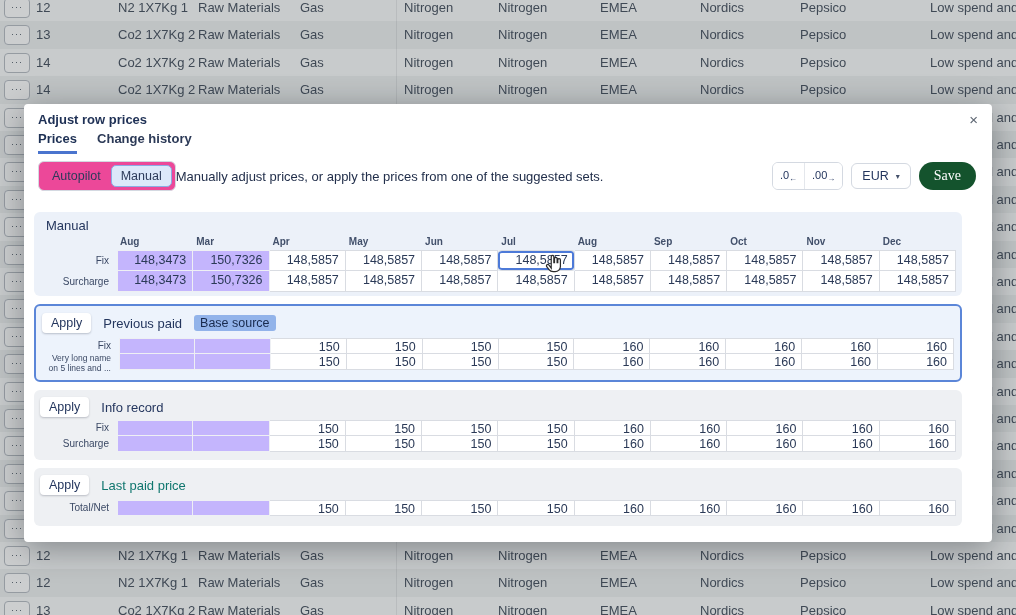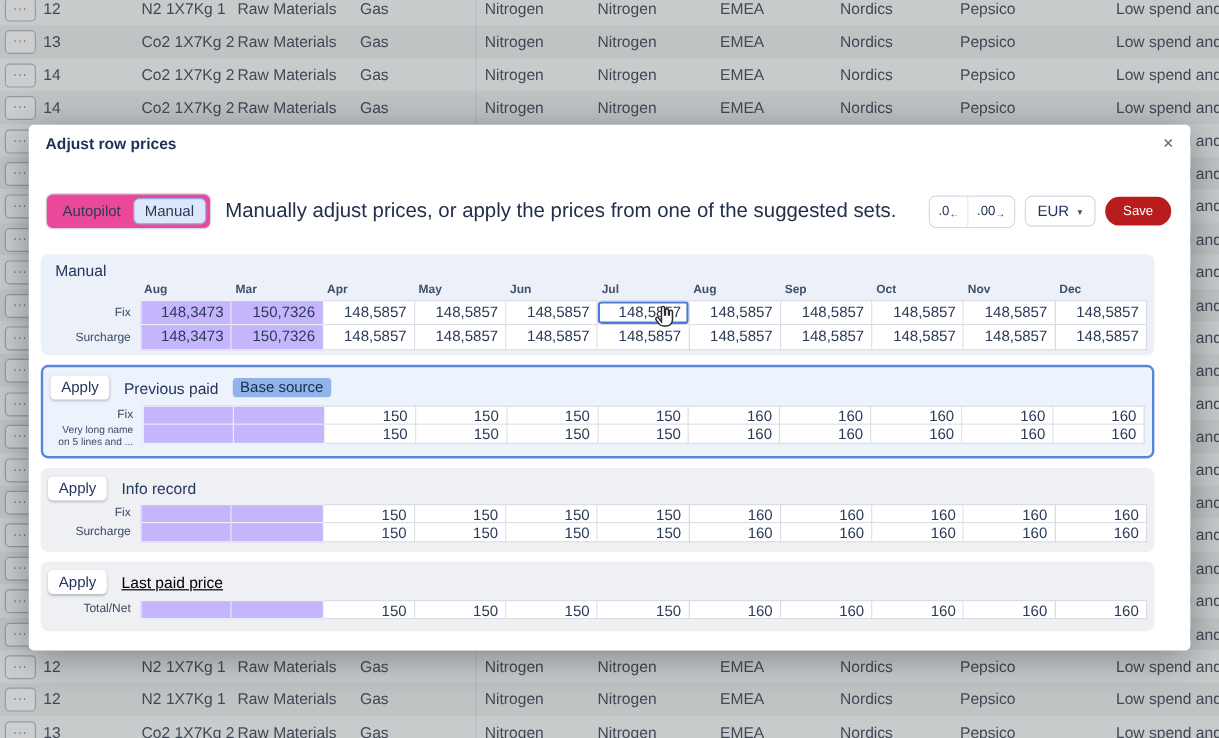--- a/index.html
+++ b/index.html
@@ -26,31 +26,31 @@
   .m-head{position:absolute;left:14px;top:8px;right:14px;display:flex;justify-content:space-between;align-items:center;}
   .m-title{font-size:13px;font-weight:700;color:#1e3055;}
   .close{font-size:15px;color:#5d6672;cursor:pointer;line-height:1;}
   .tabs{position:absolute;left:14px;top:27px;display:flex;gap:20px;}
   .tab{font-size:13px;font-weight:600;color:#2c3a57;padding-bottom:5px;border-bottom:3px solid transparent;cursor:pointer;}
   .tab.active{font-weight:700;color:#1d3054;border-bottom-color:#4a74ce;}
   .toolbar{position:absolute;left:14px;right:16px;top:56px;height:32px;display:flex;align-items:center;}
   .toggle{display:flex;align-items:center;border:1px solid #d4d9e1;border-radius:6px;padding:3px;background:#ec4899;}
   .opt{font-size:12.5px;color:#2c3a5a;padding:3px 9px;border:1px solid transparent;border-radius:5px;cursor:pointer;white-space:nowrap;}
   .opt.selected{background:#dce8fa;border-color:#8aabe4;}
-  .desc{margin-left:12px;font-size:17px;color:#222f4b;}
+  .desc{margin-left:0;font-size:13px;color:#222f4b;}
   .tb-right{margin-left:auto;display:flex;align-items:center;gap:8px;}
   .dec-group{display:flex;border:1px solid #d4d9e1;border-radius:6px;overflow:hidden;background:#fff;}
   .dec-group button{background:#fff;border:none;padding:6px 7px;font-size:11px;color:#24365e;font-family:inherit;cursor:pointer;}
   .dec-group button + button{border-left:1px solid #e4e7ec;}
   .arr{font-size:8px;vertical-align:-2px;}
   .cur-btn{display:flex;align-items:center;gap:7px;border:1px solid #d4d9e1;border-radius:6px;background:#fff;
            padding:5px 10px;font-size:12.5px;color:#24365e;font-family:inherit;cursor:pointer;}
   .caret{font-size:8px;color:#44506a;}
-  .save-btn{background:#b91c1c;color:#fff;border:none;border-radius:14px;padding:6px 15px;font-size:11px;
-            font-family:Liberation Sans, sans-serif;cursor:pointer;}
+  .save-btn{background:#14532d;color:#fff;border:none;border-radius:14px;padding:6px 15px;font-size:14px;
+            font-family:Liberation Serif, serif;cursor:pointer;}
   
   .panel{position:absolute;left:10px;width:928px;border-radius:6px;box-sizing:border-box;}
   .panel.blue{background:#ecf1f9;}
   .panel.gray{background:#eef0f3;}
   .panel.hl{background:#edf3fc;border:2px solid #5b86d8;}
   .p-title{position:absolute;left:12px;top:6px;font-size:13px;color:#24365e;}
   .p-head{position:absolute;left:6px;top:7px;display:flex;align-items:center;gap:12px;}
   .apply-btn{background:#fff;border:none;border-radius:4px;box-shadow:0 1px 2px rgba(30,40,60,0.25);
              padding:3px 9px;font-size:12.5px;color:#24365e;font-family:inherit;cursor:pointer;}
   .badge{background:#92b3ea;border-radius:3px;padding:1px 6px;font-size:12.5px;color:#182a4d;}
@@ -374,20 +374,24 @@
         <span class="cell c-strategy">Low spend and h</span>
       </div>
     </div>
   <div class="dim"></div>
 
   <div class="modal">
     <div class="m-head">
       <span class="m-title">Adjust row prices</span>
       <span class="close">×</span>
     </div>
+    <div class="tabs">
+        <span class="tab active">Prices</span>
+        <span class="tab">Change history</span>
+      </div>
 
     <div class="toolbar">
       <div class="toggle">
           <span class="opt">Autopilot</span>
           <span class="opt selected">Manual</span>
         </div>
       <span class="desc">Manually adjust prices, or apply the prices from one of the suggested sets.</span>
       <div class="tb-right">
         <div class="dec-group">
           <button><span>.0</span><span class="arr">←</span></button>
@@ -506,21 +510,21 @@
             <span class="vc">160</span>
             <span class="vc">160</span>
             <span class="vc">160</span>
             <span class="vc">160</span>
             <span class="vc">160</span>
           </div>
         </div>
         <div class="panel gray" style="top: 364px; height: 58px;">
           <div class="p-head">
             <button class="apply-btn">Apply</button>
-            <span class="p-title-inline" style="font-size: 13px; color: #000000; text-decoration: underline;">Last paid price</span>
+            <span class="p-title-inline" style="font-size: 13px; color: #0f766e;">Last paid price</span>
           </div>
           <div class="grid g-sug" style="top: 32px;">
             <span class="rlab">Total/Net</span>
             <span class="vc first-col first-row dis"></span>
             <span class="vc first-row dis"></span>
             <span class="vc first-row">150</span>
             <span class="vc first-row">150</span>
             <span class="vc first-row">150</span>
             <span class="vc first-row">150</span>
             <span class="vc first-row">160</span>

